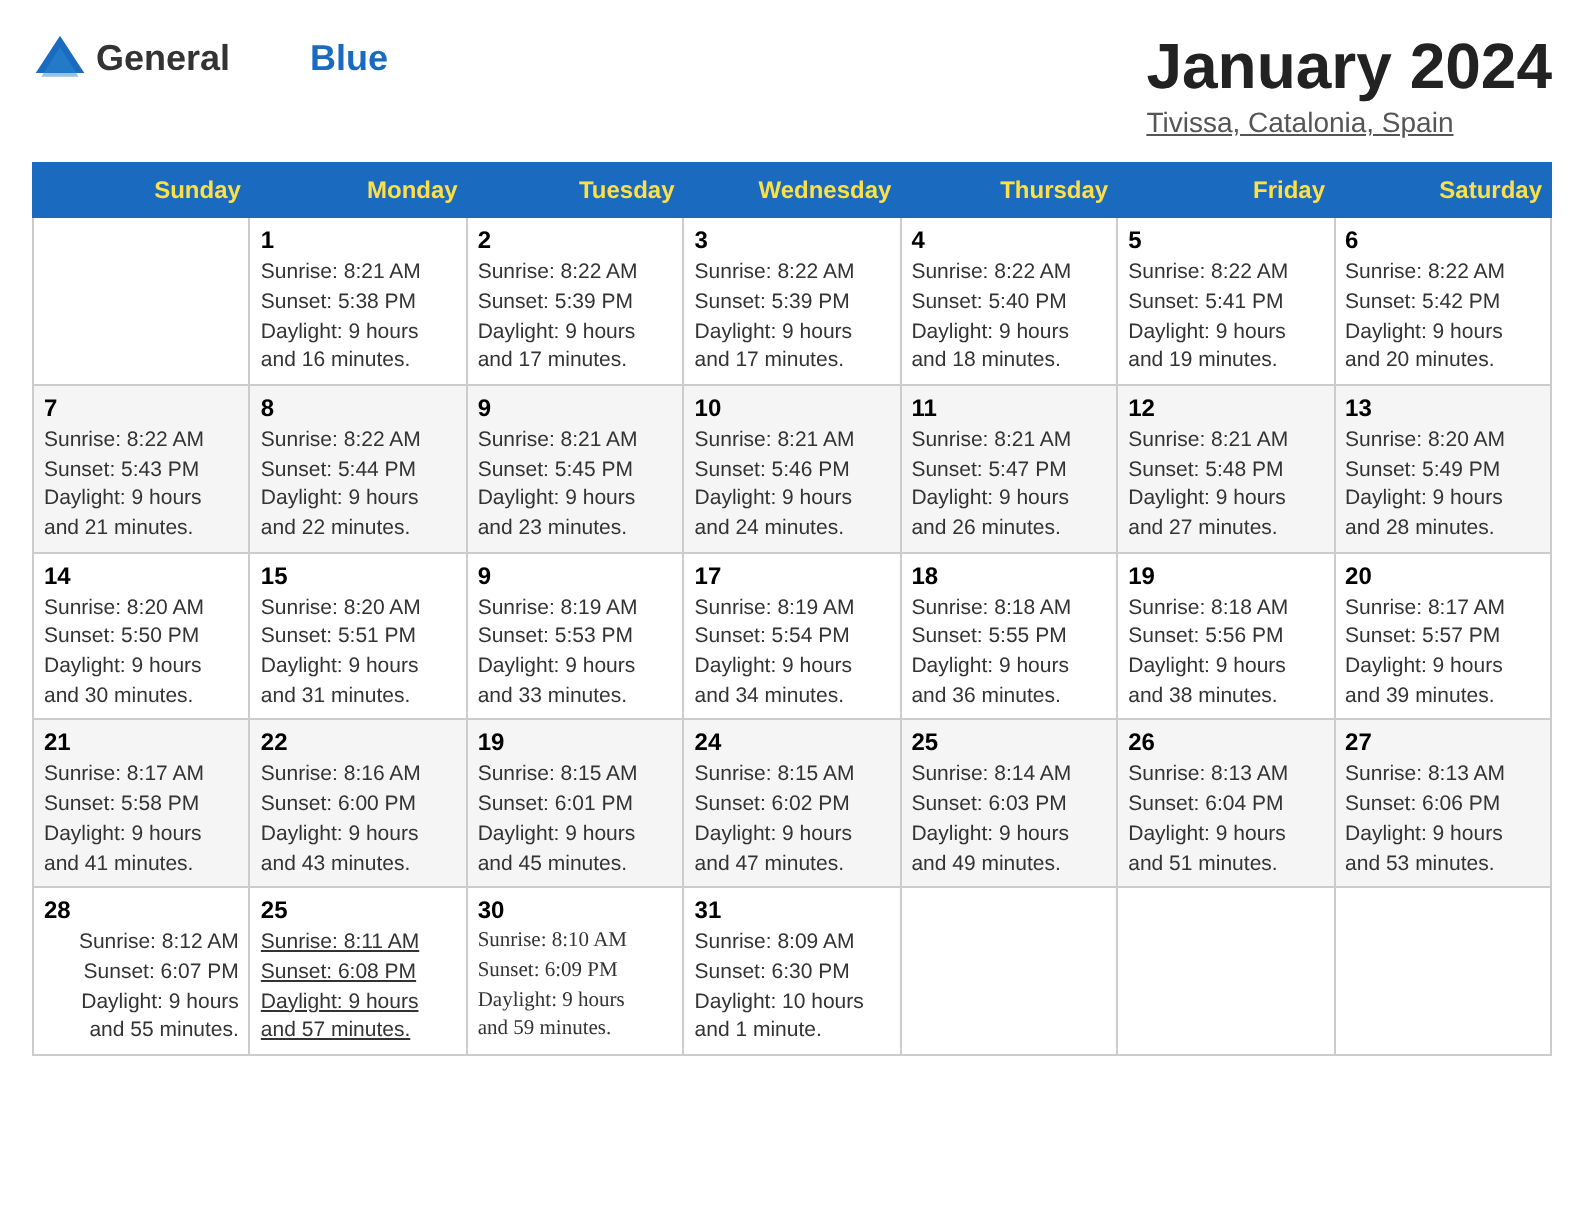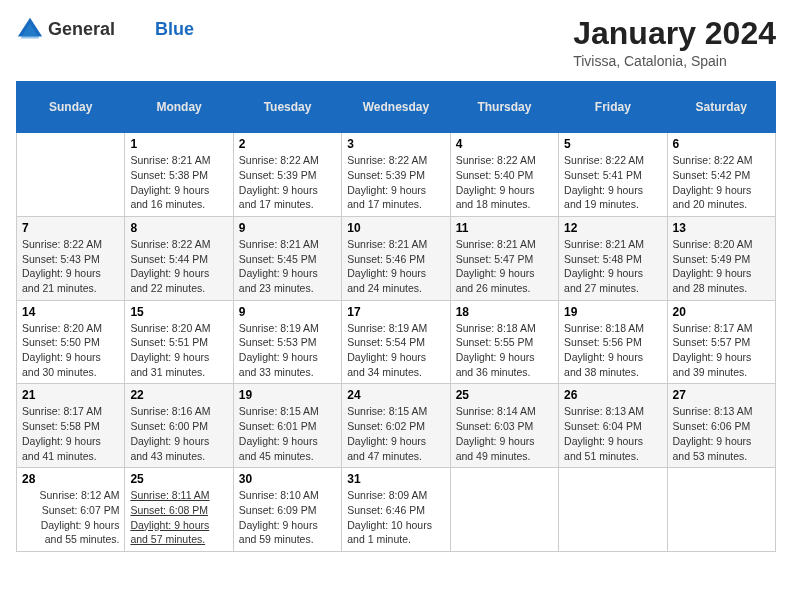--- a/index.html
+++ b/index.html
@@ -43,31 +43,32 @@
     .month-title {
       font-size: 32px;
       font-weight: bold;
       color: #222;
       line-height: 1.1;
     }
     .location-title {
       font-size: 14px;
       color: #555;
       margin-top: 2px;
+      text-decoration: underline;
     }
     table {
       width: 100%;
       border-collapse: collapse;
       font-size: 11px;
     }
     thead tr th {
       background-color: #1a6bbf;
-      color: #e5e5e5;
-      padding: 18px 4px;
-      text-align: center;
+      color: #fde047;
+      padding: 6px 4px;
+      text-align: right;
       font-size: 12px;
       font-weight: bold;
       border: 1px solid #1a6bbf;
     }
     tbody tr td {
       border: 1px solid #ccc;
       vertical-align: top;
       padding: 4px 5px;
       height: 80px;
       width: calc(100% / 7);
@@ -335,29 +336,29 @@
         </td>
         <td>
           <span class="day-number">25</span>
           <div class="cell-text" style="white-space: pre-line; text-decoration: underline;">Sunrise: 8:11 AM
 Sunset: 6:08 PM
 Daylight: 9 hours
 and 57 minutes.</div>
         </td>
         <td>
           <span class="day-number">30</span>
-          <div class="cell-text" style="white-space: pre-line;">Sunrise: 8:10 AM
+          <div class="cell-text" style="white-space: pre-line; font-family: Liberation Serif, serif;">Sunrise: 8:10 AM
 Sunset: 6:09 PM
 Daylight: 9 hours
 and 59 minutes.</div>
         </td>
         <td>
           <span class="day-number">31</span>
           <div class="cell-text" style="white-space: pre-line;">Sunrise: 8:09 AM
-Sunset: 6:46 PM
+Sunset: 6:30 PM
 Daylight: 10 hours
 and 1 minute.</div>
         </td>
         <td class="empty-cell"></td>
         <td class="empty-cell"></td>
         <td class="empty-cell"></td>
       </tr>
     </tbody>
 </table>
 

